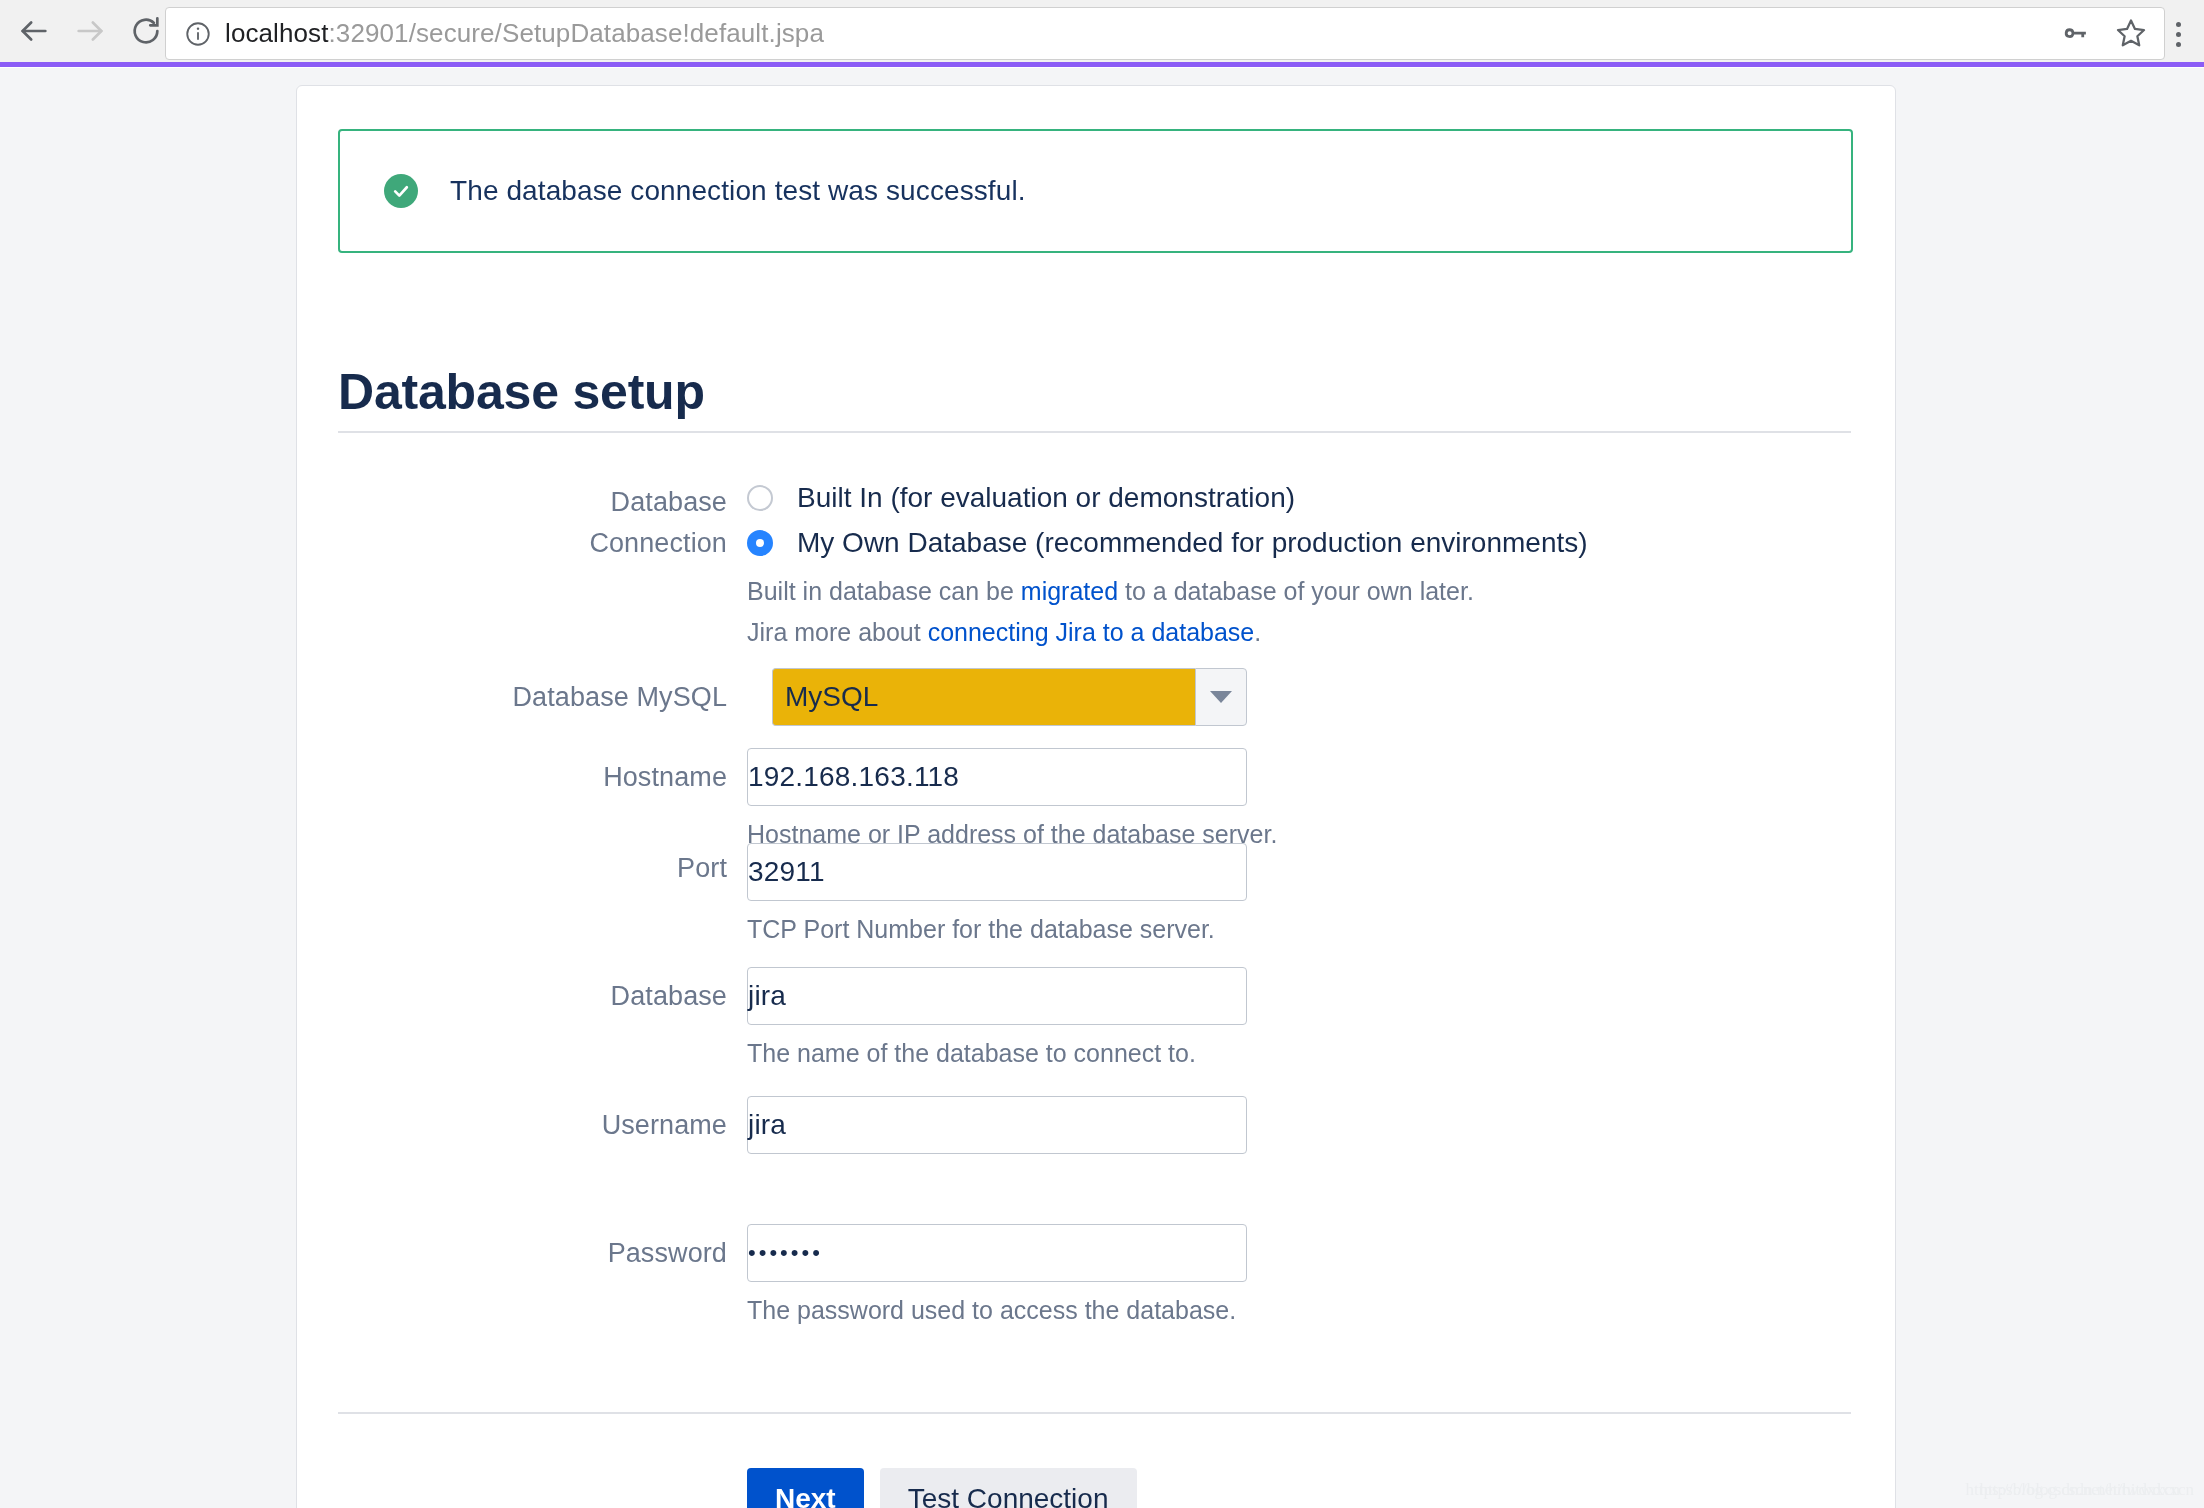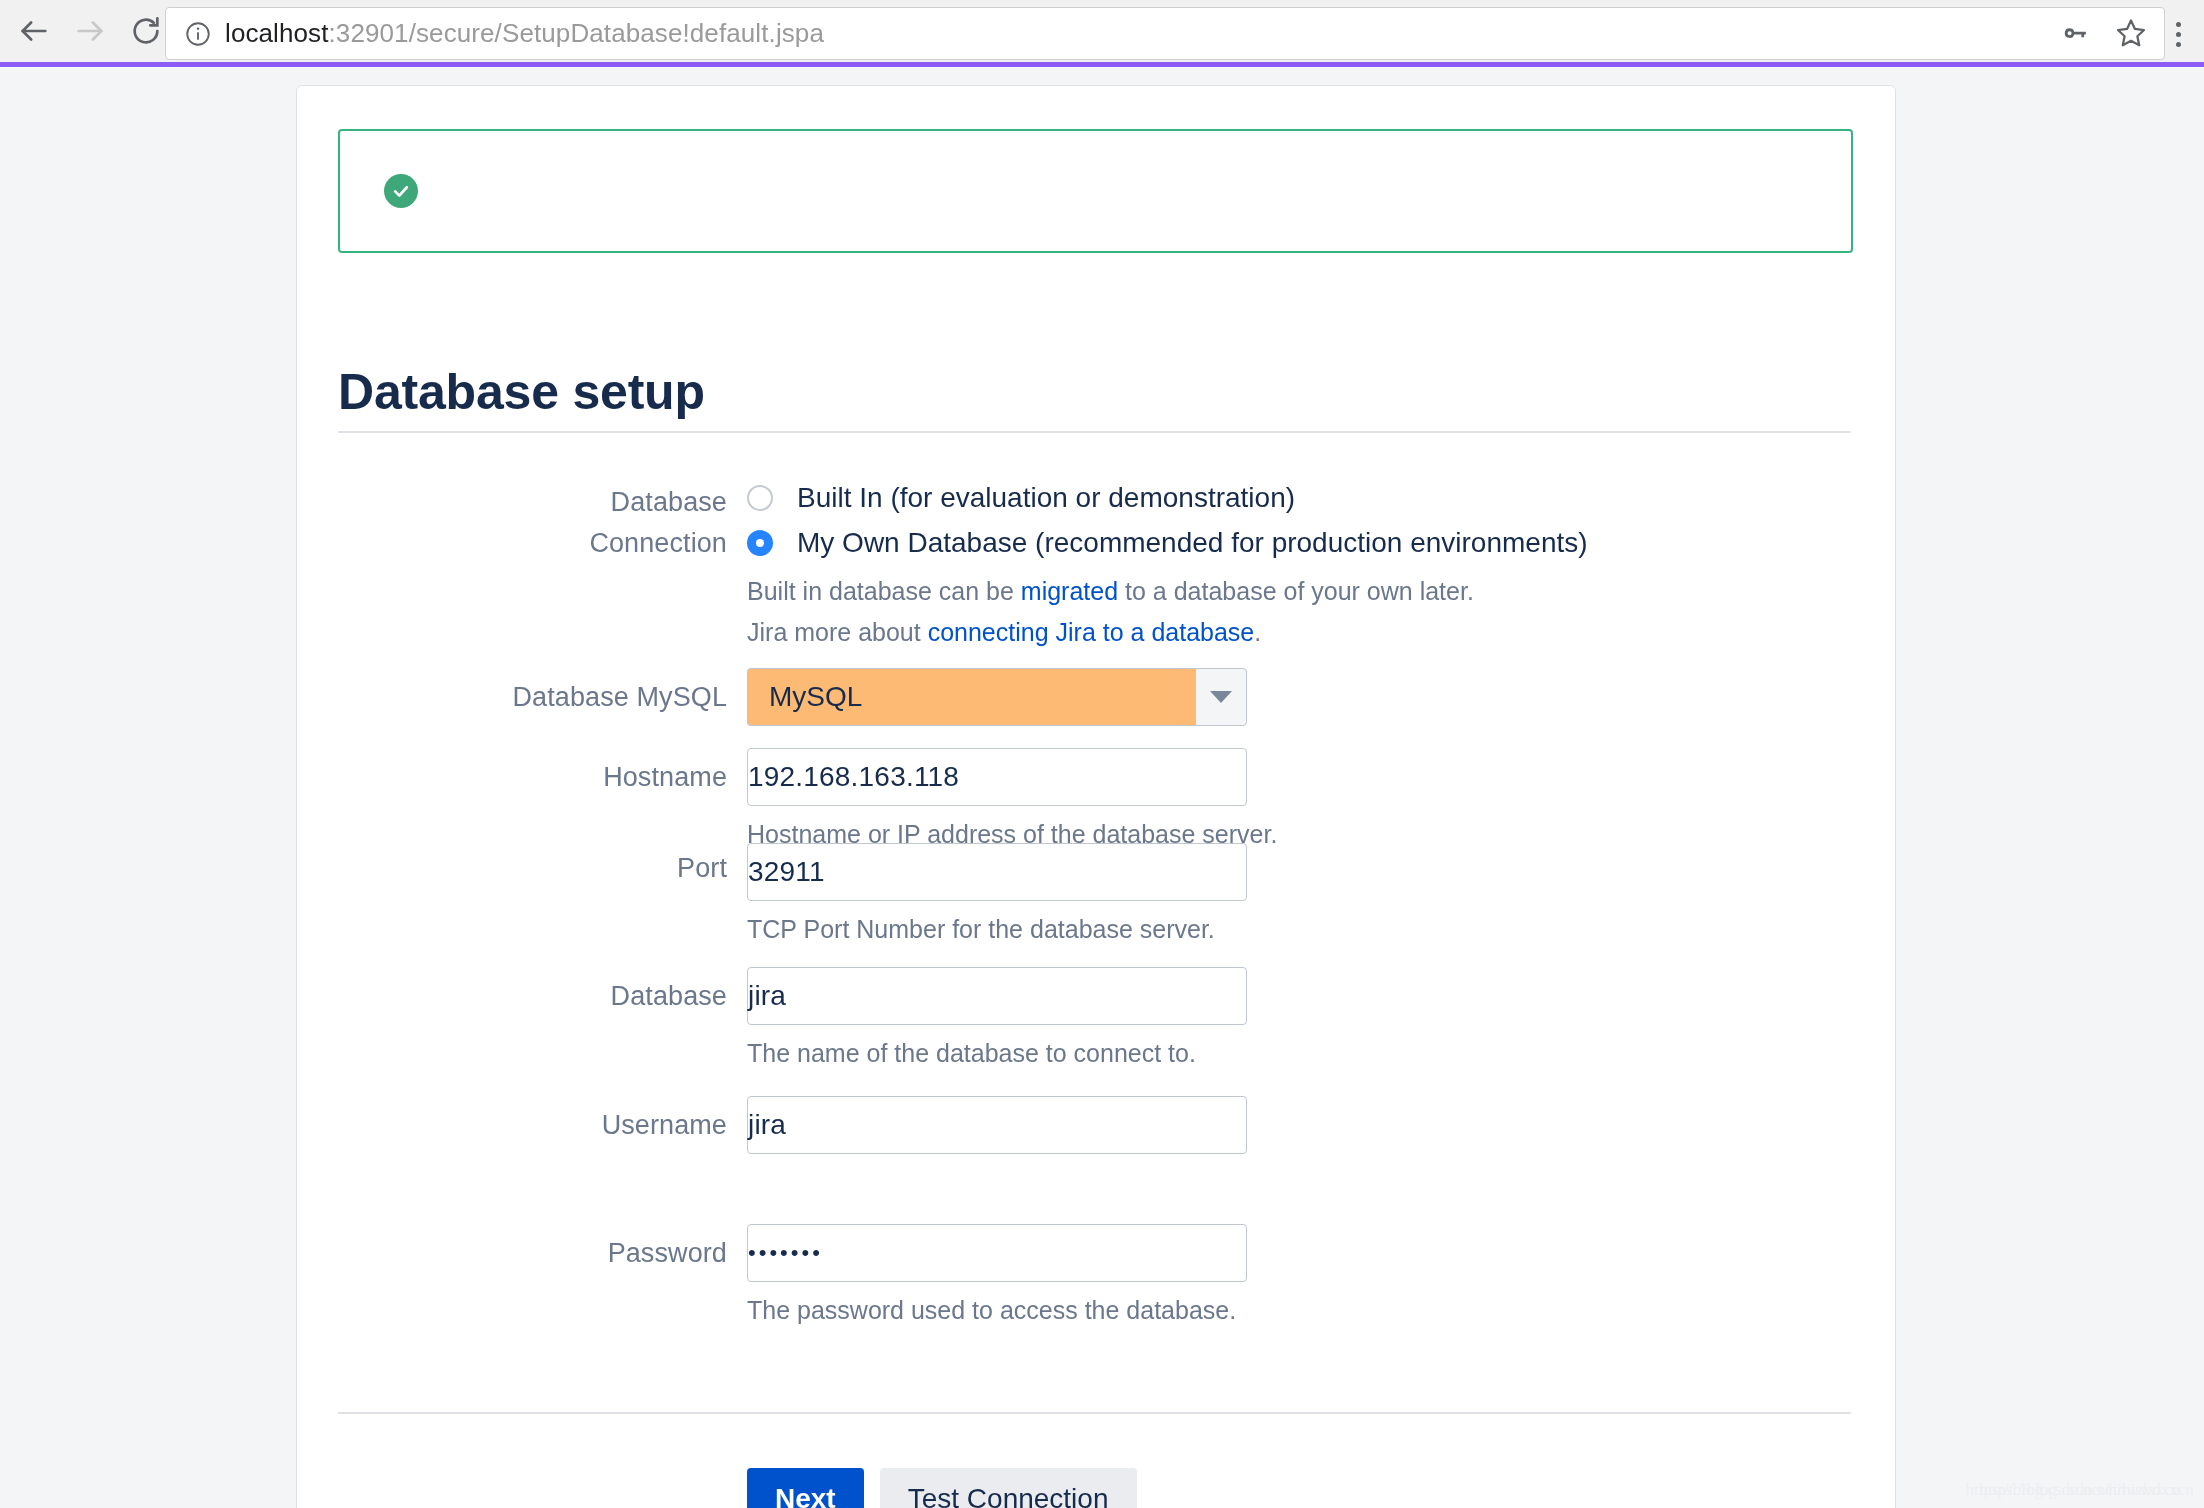--- a/index.html
+++ b/index.html
@@ -159,24 +159,25 @@
     color: #172b4d;
     letter-spacing: .2px;
   }
   .input.pw { letter-spacing: 3px; font-size: 22px; }
   .select-wrap { display: flex; width: 500px; height: 58px; }
   .select-box {
     flex: 1 1 auto;
     border: 1px solid #c1c7d0;
     border-right: none;
     border-radius: 4px 0 0 4px;
-    background: #fdba74;
+    background: #eab308;
     display: flex; align-items: center;
     font-size: 28px; color: #172b4d;
-    padding-left: 21px;
+    padding-left: 12px;
+    margin-left: 25px;
   }
   .select-arrow {
     width: 52px;
     border: 1px solid #c1c7d0;
     border-radius: 0 4px 4px 0;
     background: #f4f5f7;
     display: flex; align-items: center; justify-content: center;
   }
   .caret {
     width: 0; height: 0;
@@ -279,20 +280,21 @@
 
 <div class="page">
   <div class="card">
 
     <div class="banner">
       <div class="banner-icon">
         <svg width="20" height="20" viewBox="0 0 24 24" fill="none" stroke="#ffffff" stroke-width="3.2" stroke-linecap="round" stroke-linejoin="round">
           <polyline points="5,12.5 10,17.5 19,7.5"></polyline>
         </svg>
       </div>
+      <div class="banner-text">The database connection test was successful.</div>
     </div>
 
     <div class="heading">Database setup</div>
     <div class="hr-top"></div>
 
     <div class="form">
 
       <div class="field" style="top:396px;">
         <div class="flabel" style="top:0;line-height:41px;">
           <div>Database</div>

